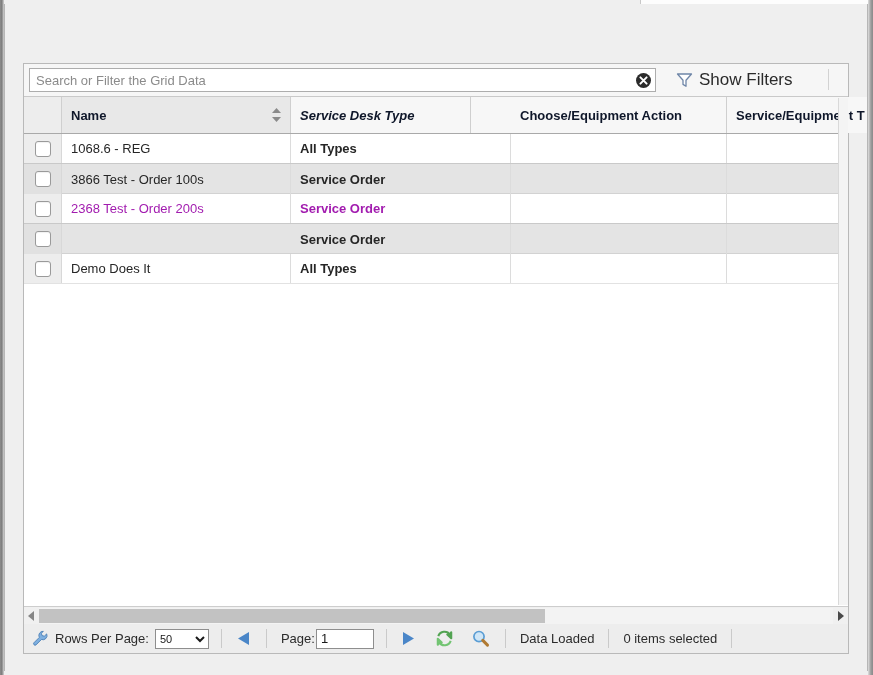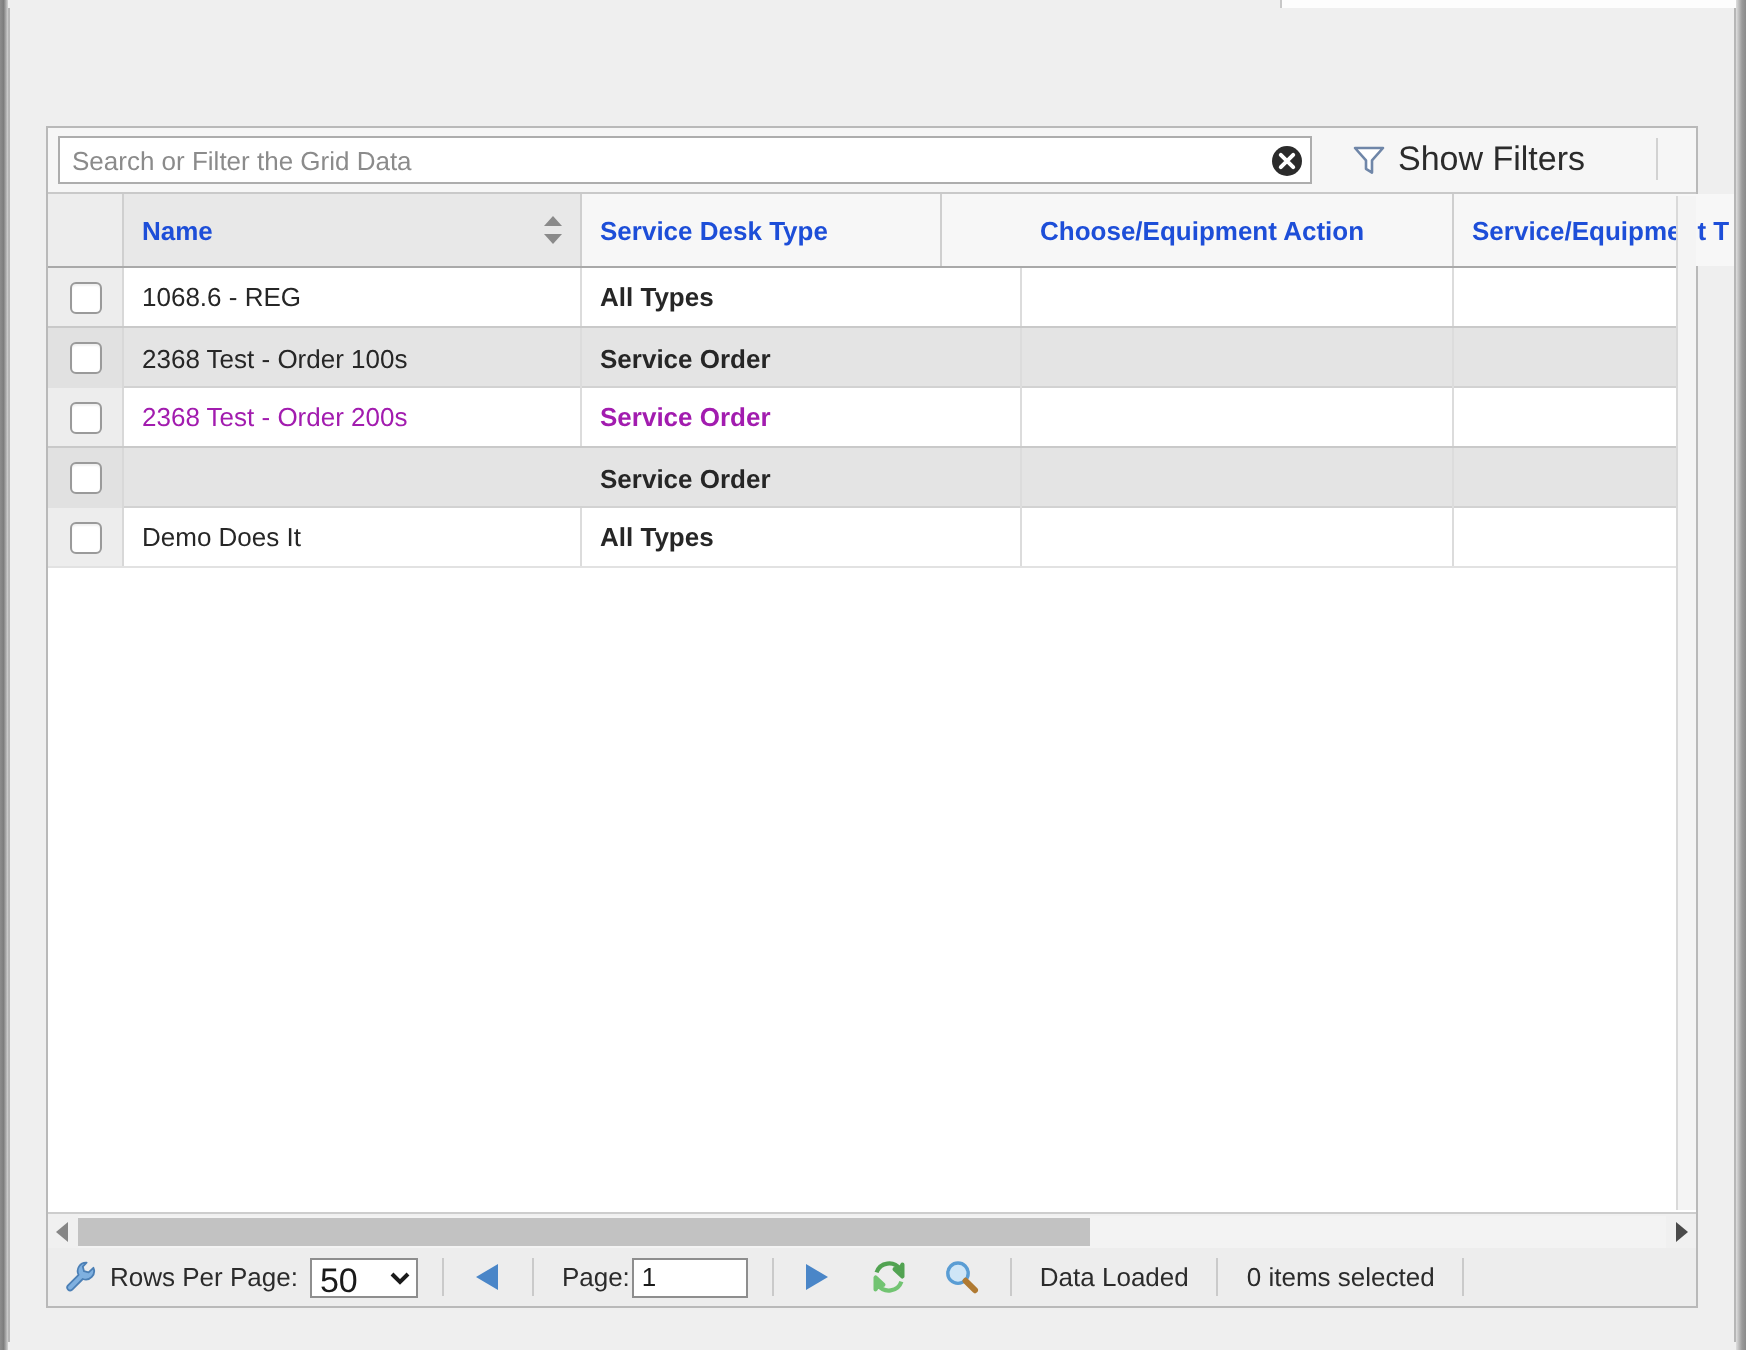--- a/index.html
+++ b/index.html
@@ -200,21 +200,21 @@
   }
   .hdr {
     position: absolute;
     top: 0;
     height: 36px;
     display: flex;
     align-items: center;
     box-sizing: border-box;
     font-size: 13px;
     font-weight: bold;
-    color: #1d4ed8;
+    color: #0f172a;
     background: #f7f7f7;
     border-right: 1px solid #cfcfcf;
     padding-left: 9px;
     white-space: nowrap;
     overflow: hidden;
     cursor: pointer;
   }
   .hdr.check-col {
     left: 0;
     width: 38px;
@@ -381,21 +381,21 @@
     cursor: pointer;
   }
   #pager .lbl {
     white-space: nowrap;
   }
   #rows-per-page {
     margin-left: 6px;
     height: 20px;
     width: 54px;
     font-family: "Liberation Sans", sans-serif;
-    font-size: 17px;
+    font-size: 11px;
     color: #1a1a1a;
     background: #ffffff;
     border: 1px solid #8e8e8e;
     box-sizing: border-box;
     cursor: pointer;
   }
   #pager .sep {
     width: 1px;
     height: 19px;
     background: #cacaca;
@@ -510,21 +510,21 @@
           <div class="hdr sorted" style="left:38px; width:229px;">
             <span>Name</span>
             <span class="sort-arrows">
               <svg width="11" height="16" viewBox="0 0 11 16">
                 <path d="M5.5 1 L10 6 L1 6 Z" fill="#8a8a8a"></path>
                 <path d="M5.5 15 L1 10 L10 10 Z" fill="#8a8a8a"></path>
               </svg>
             </span>
           </div>
 
-          <div class="hdr" style="left:267px; width:180px;">
+          <div class="hdr" style="left:267px; width:180px;font-style:italic;">
             <span>Service Desk Type</span>
           </div>
 
           <div class="hdr" style="left:487px; width:216px;">
             <span>Choose/Equipment Action</span>
           </div>
 
           <div class="hdr" style="left:703px; width:140px; border-right:none;">
             <span>Service/Equipment T</span>
           </div>
@@ -539,21 +539,21 @@
             <div class="cell c-name">1068.6 - REG</div>
             <div class="cell c-type">All Types</div>
             <div class="cell c-order"></div>
             <div class="cell c-serv"></div>
           </div>
 
           <div class="row alt">
             <div class="cell check-col">
               <span class="cbx"></span>
             </div>
-            <div class="cell c-name">2368 Test - Order 100s</div>
+            <div class="cell c-name">3866 Test - Order 100s</div>
             <div class="cell c-type">Service Order</div>
             <div class="cell c-order"></div>
             <div class="cell c-serv"></div>
           </div>
 
           <div class="row active">
             <div class="cell check-col">
               <span class="cbx"></span>
             </div>
             <div class="cell c-name">2368 Test - Order 200s</div>

